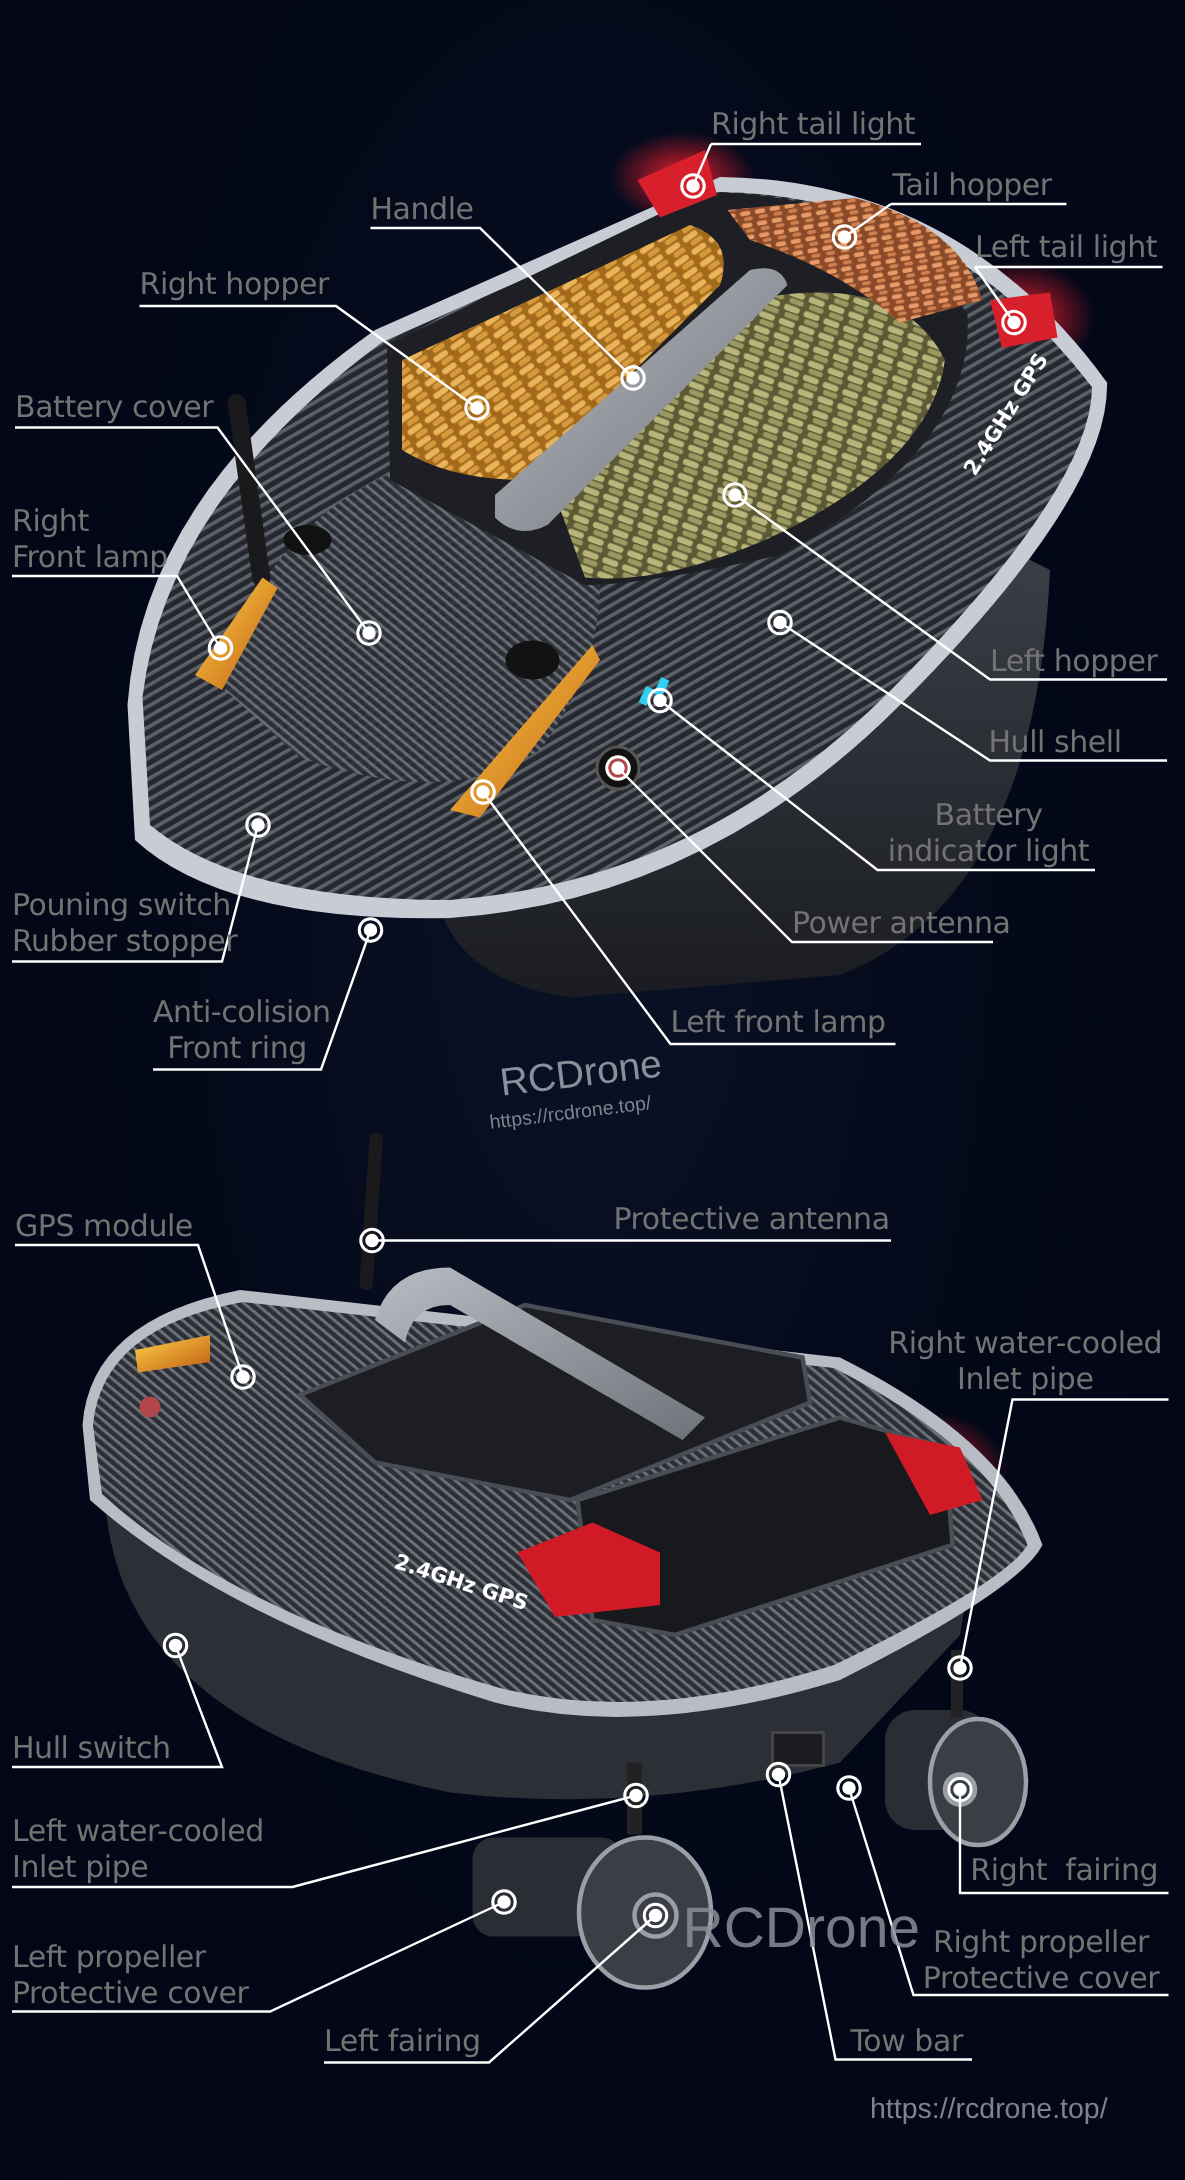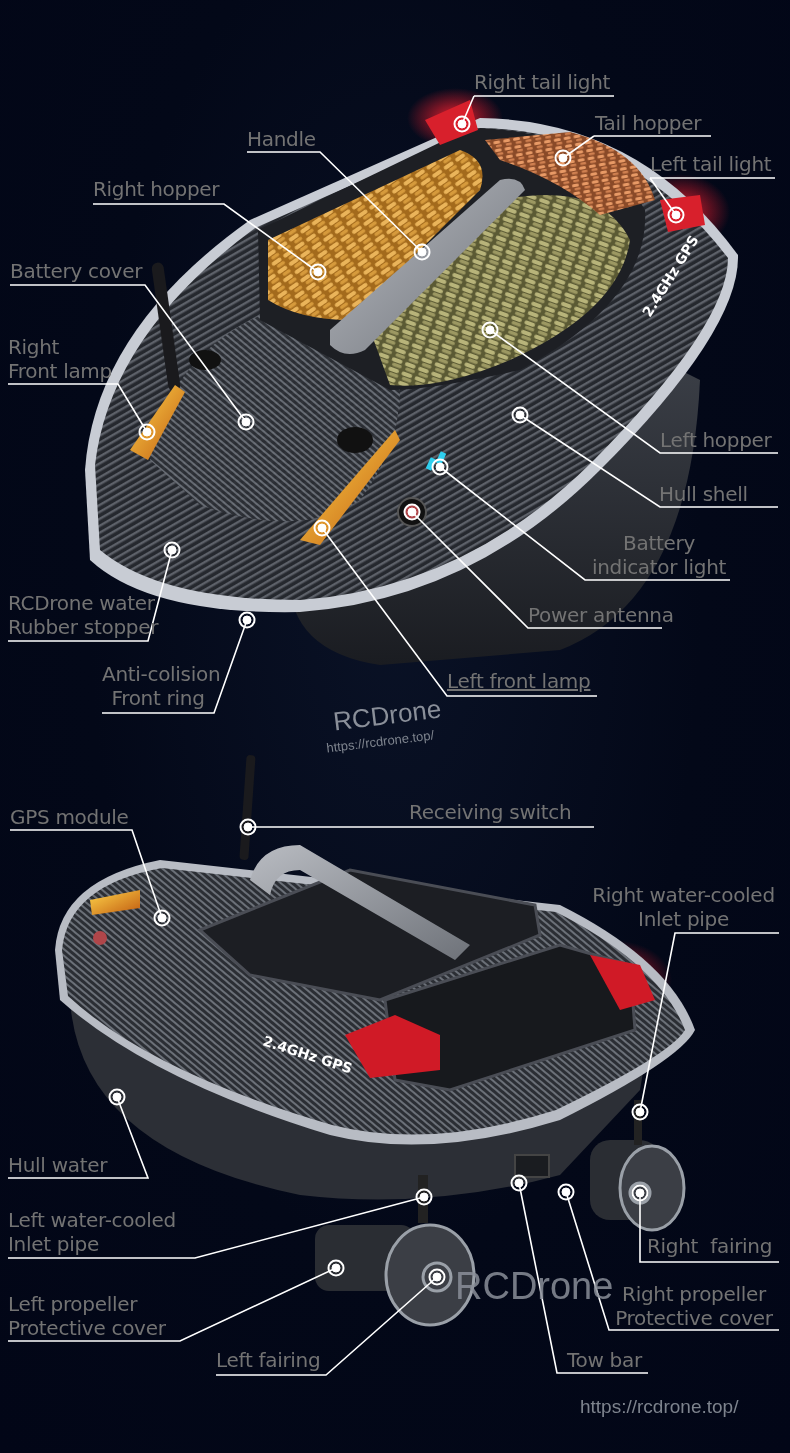--- a/index.html
+++ b/index.html
@@ -254,49 +254,49 @@
     <span>Left hopper</span>
   </div>
 <div class="label" style="left:659px;top:482px;">
     <span>Hull shell</span>
   </div>
 <div class="label right" style="left:588px;top:531px;width:142px;">
     <span>Battery</span>
     <span>indicator light</span>
   </div>
 <div class="label" style="left:8px;top:591px;">
-    <span>RCDrone water</span>
+    <span>Pouning switch</span>
     <span>Rubber stopper</span>
   </div>
 <div class="label" style="left:528px;top:603px;">
     <span>Power antenna</span>
   </div>
 <div class="label right" style="left:102px;top:662px;width:112px;">
     <span>Anti-colision</span>
     <span>Front ring</span>
   </div>
-<div class="label" style="left:447px;top:669px;text-decoration:underline;">
+<div class="label" style="left:447px;top:669px;">
     <span>Left front lamp</span>
   </div>
 
 <div class="wm-brand" style="left:333px;top:700px;font-size:26px;transform:rotate(-7deg);">RCDrone</div>
 <div class="wm-url" style="left:326px;top:734px;font-size:13px;transform:rotate(-7deg);">https://rcdrone.top/</div>
 
 <div class="label" style="left:10px;top:805px;text-align:center;">
     <span>GPS module</span>
   </div>
 <div class="label" style="left:409px;top:800px;">
-    <span>Receiving switch</span>
+    <span>Protective antenna</span>
   </div>
 <div class="label right" style="left:588px;top:883px;width:191px;">
     <span>Right water-cooled</span>
     <span>Inlet pipe</span>
   </div>
 <div class="label" style="left:8px;top:1153px;">
-    <span>Hull water</span>
+    <span>Hull switch</span>
   </div>
 <div class="label" style="left:8px;top:1208px;">
     <span>Left water-cooled</span>
     <span>Inlet pipe</span>
   </div>
 <div class="label right" style="left:640px;top:1234px;width:139px;">
     <span style="white-space:pre;">Right  fairing</span>
   </div>
 <div class="label" style="left:8px;top:1292px;">
     <span>Left propeller</span>

